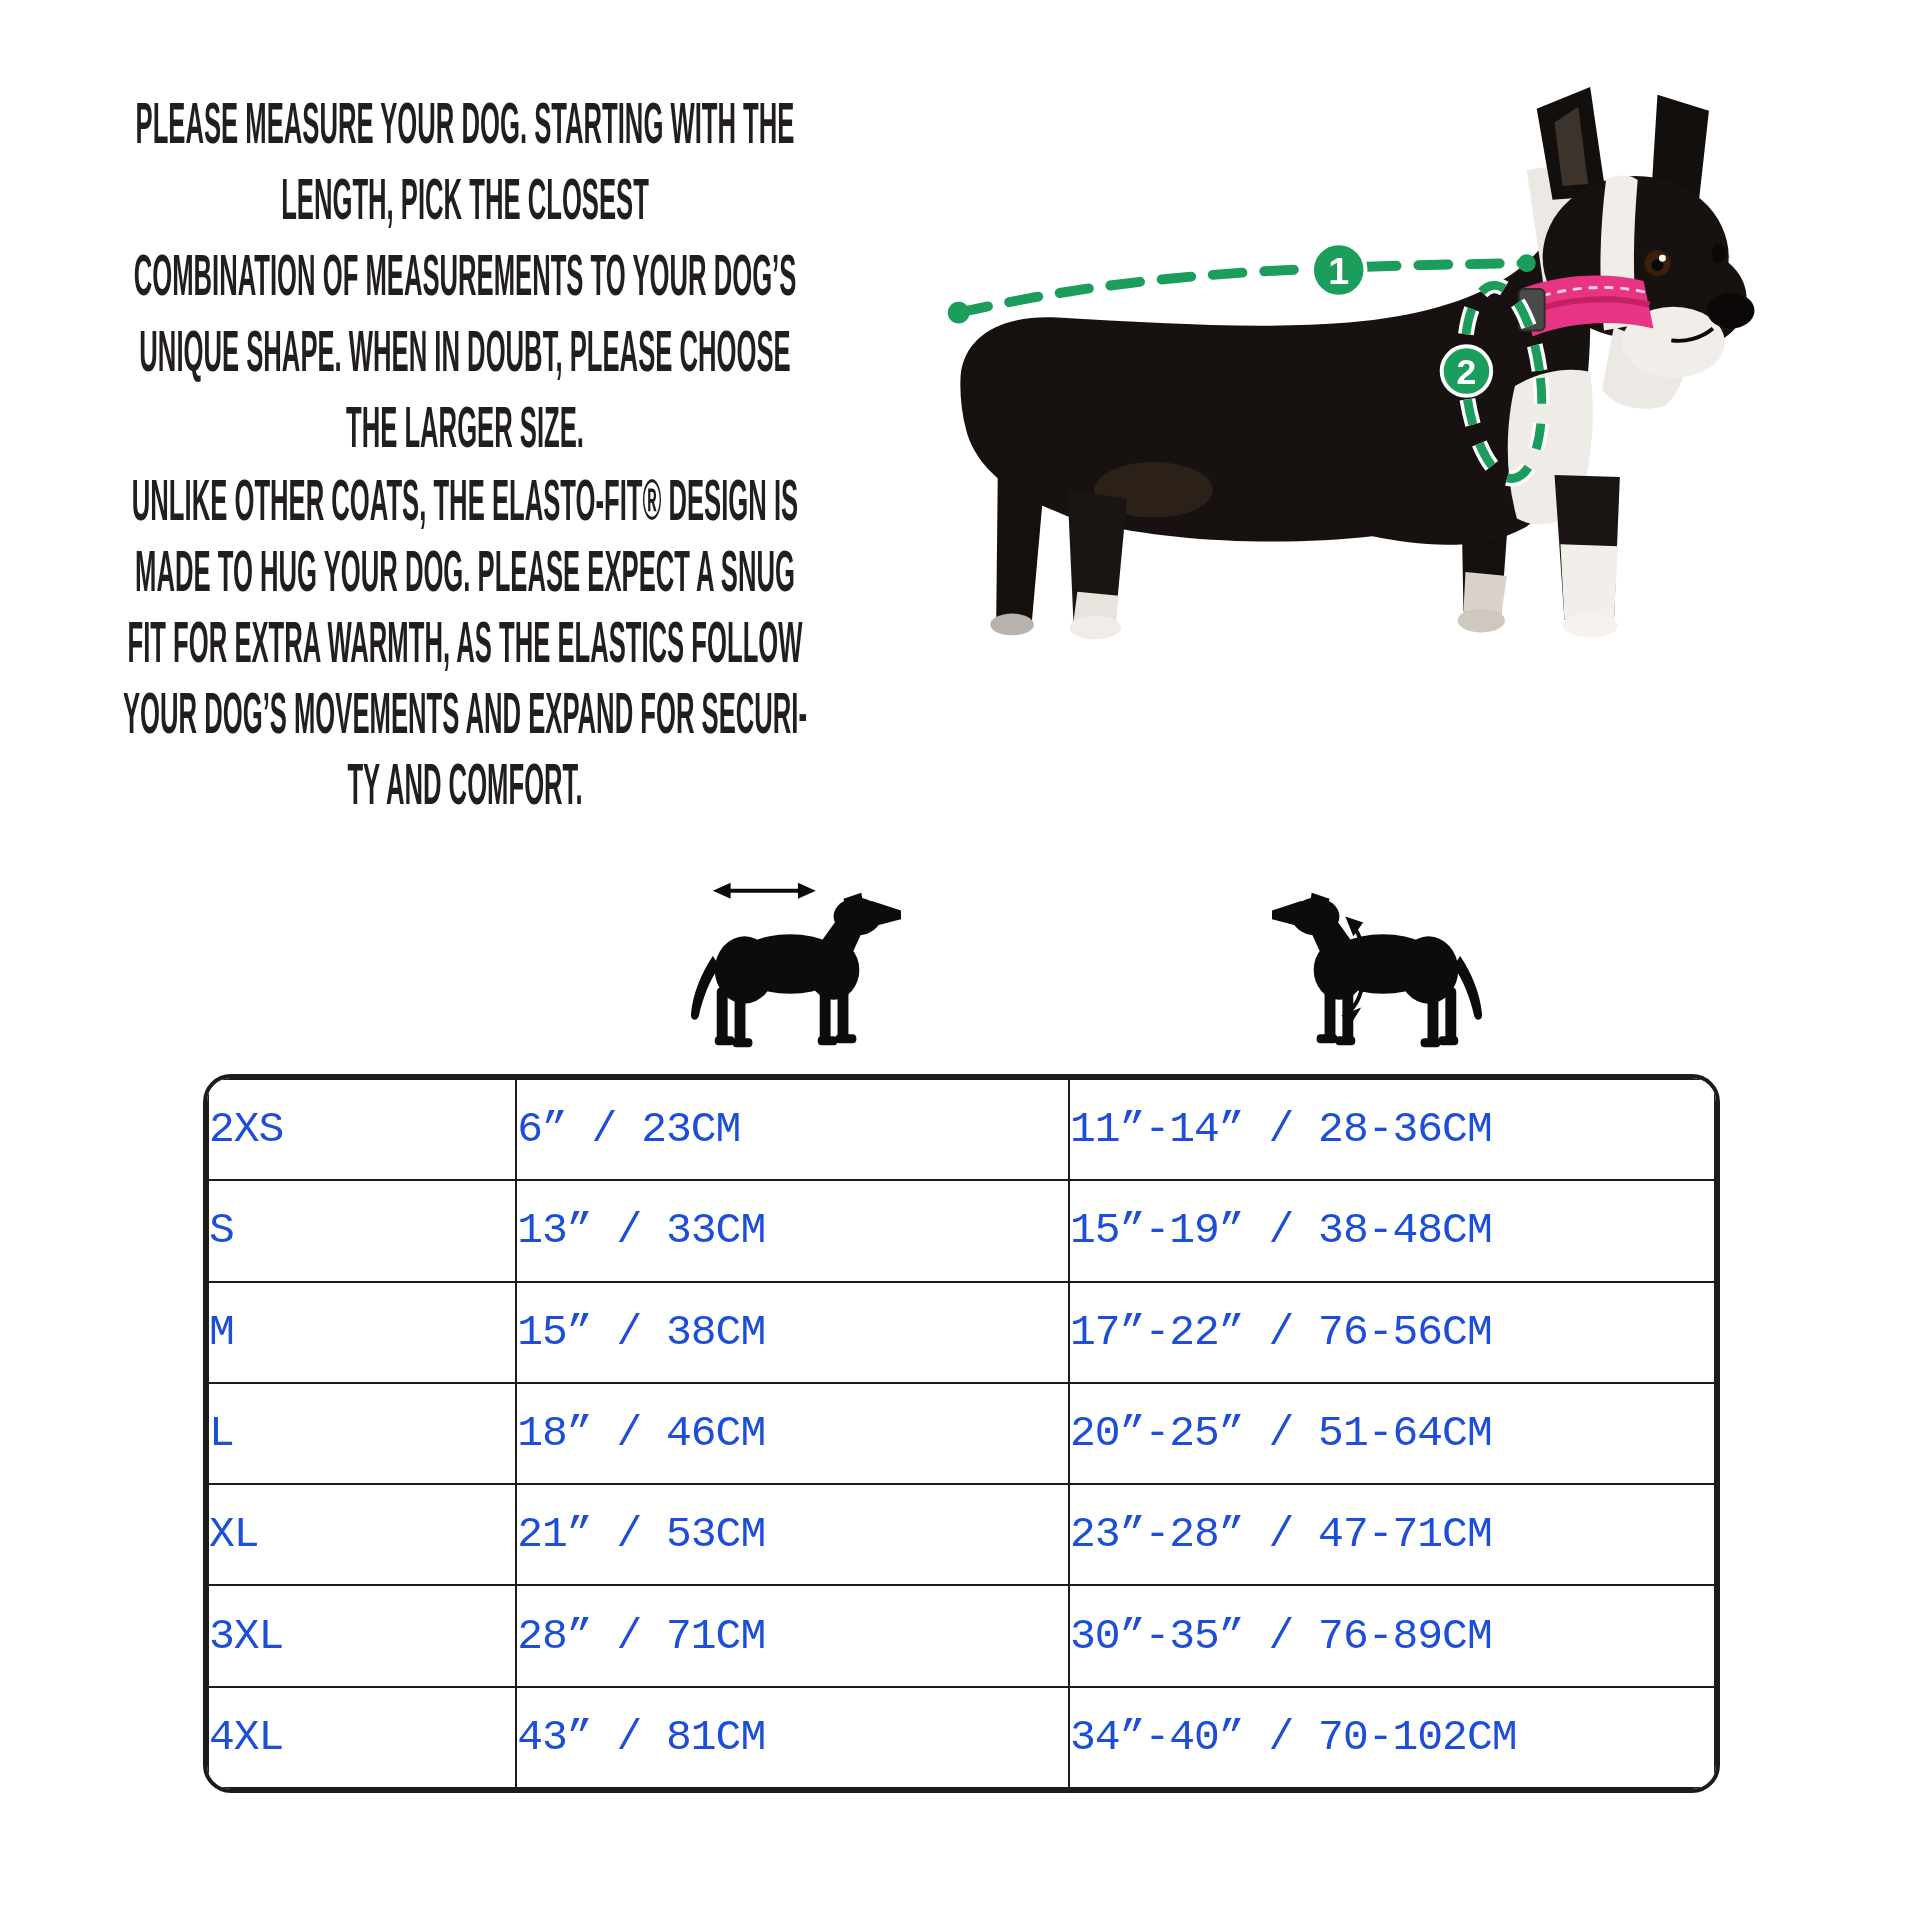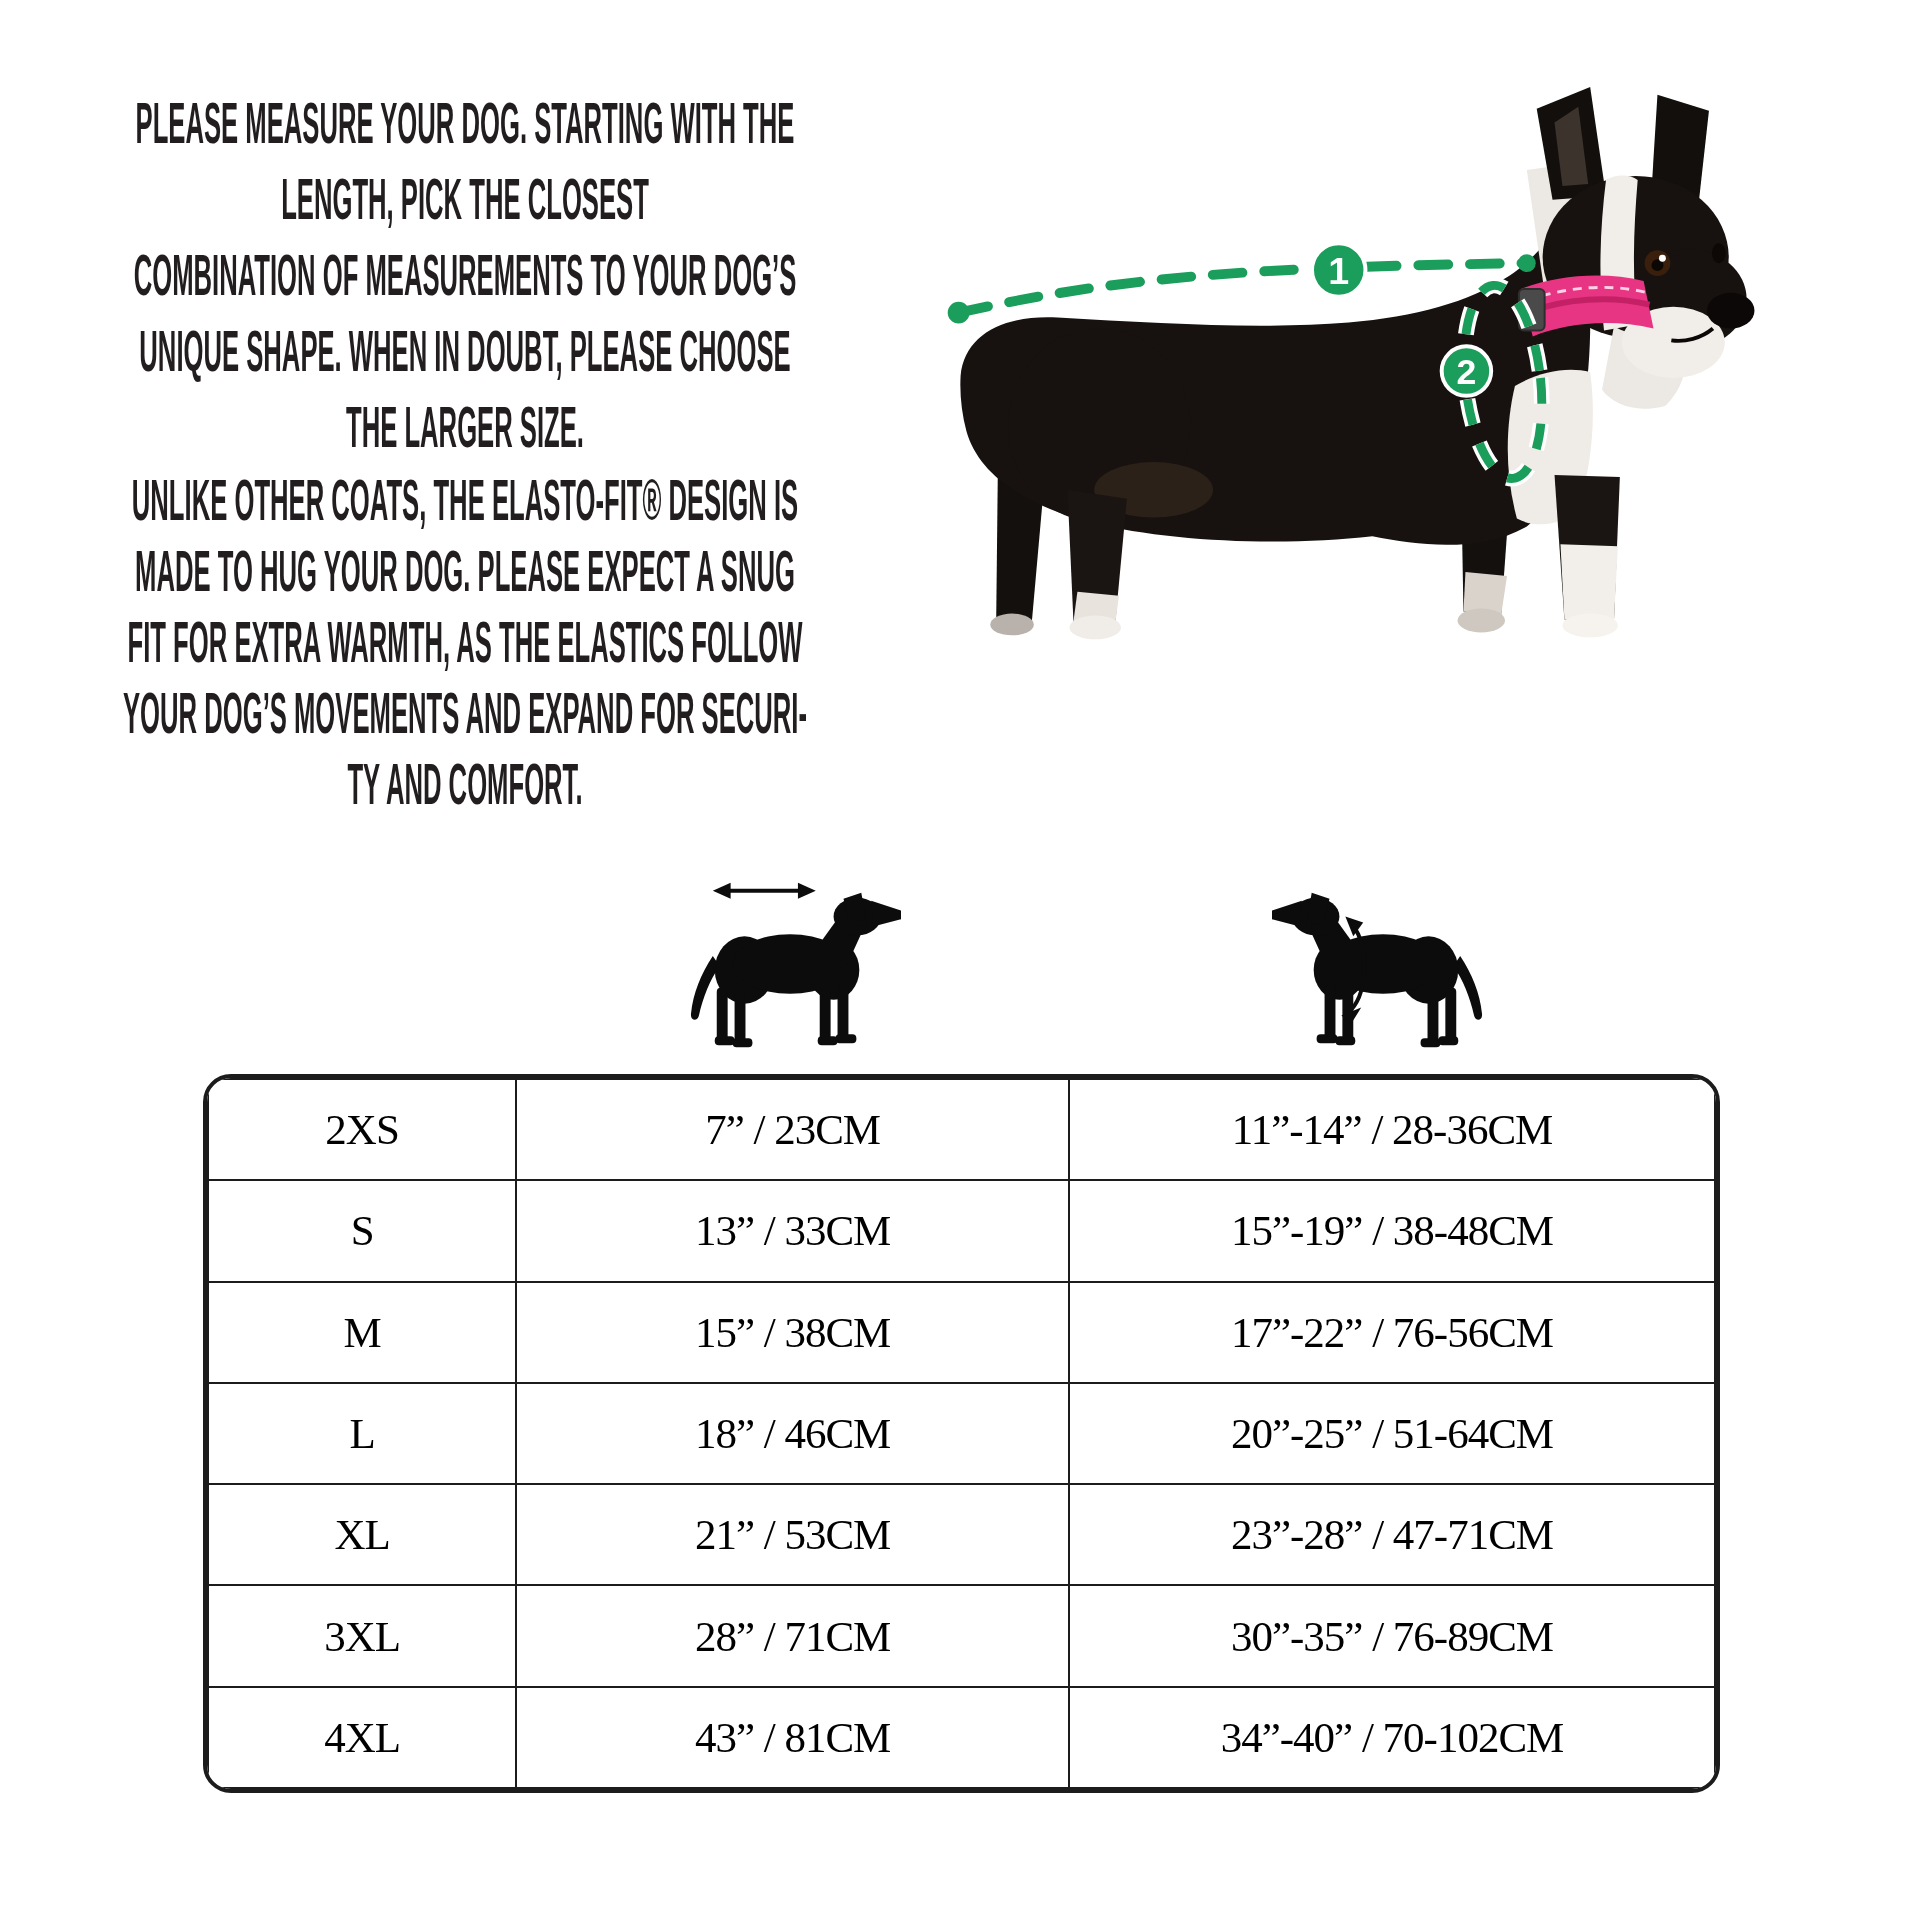--- a/index.html
+++ b/index.html
@@ -40,27 +40,27 @@
     background: #ffffff;
     box-sizing: border-box;
   }
   table.size-table {
     width: 100%; height: 100%;
     border-collapse: collapse;
     table-layout: fixed;
   }
   table.size-table td {
     border: 2px solid #1c1c1c;
-    text-align: center;
+    text-align: left;
     vertical-align: middle;
-    font-family: Liberation Serif, serif;
+    font-family: Liberation Mono, monospace;
     font-weight: 400;
     font-size: 43px;
     letter-spacing: -1px;
-    color: #000000;
+    color: #1d4ed8;
     padding: 0;
   }
   td.col-size   { width: 20.4%; }
   td.col-length { width: 36.7%; }
   td.col-girth  { width: 42.9%; margin-left: 24px; }
 </style>
 </head>
 <body>
 
 <div id="intro-p1" class="intro">PLEASE MEASURE YOUR DOG. STARTING WITH THE
@@ -209,21 +209,21 @@
     <polygon points="74,48 92,54 82,68" fill="#0c0c0c"></polygon>
     <polygon points="70,148 90,140 80,156" fill="#0c0c0c"></polygon>
   </g>
 </svg>
 
 <div class="size-table-wrap">
   <table class="size-table">
     <tbody>
         <tr>
     <td class="col-size">2XS</td>
-    <td class="col-length">7” / 23CM</td>
+    <td class="col-length">6” / 23CM</td>
     <td class="col-girth">11”-14” / 28-36CM</td>
   </tr>
         <tr>
     <td class="col-size">S</td>
     <td class="col-length">13” / 33CM</td>
     <td class="col-girth">15”-19” / 38-48CM</td>
   </tr>
         <tr>
     <td class="col-size">M</td>
     <td class="col-length">15” / 38CM</td>

